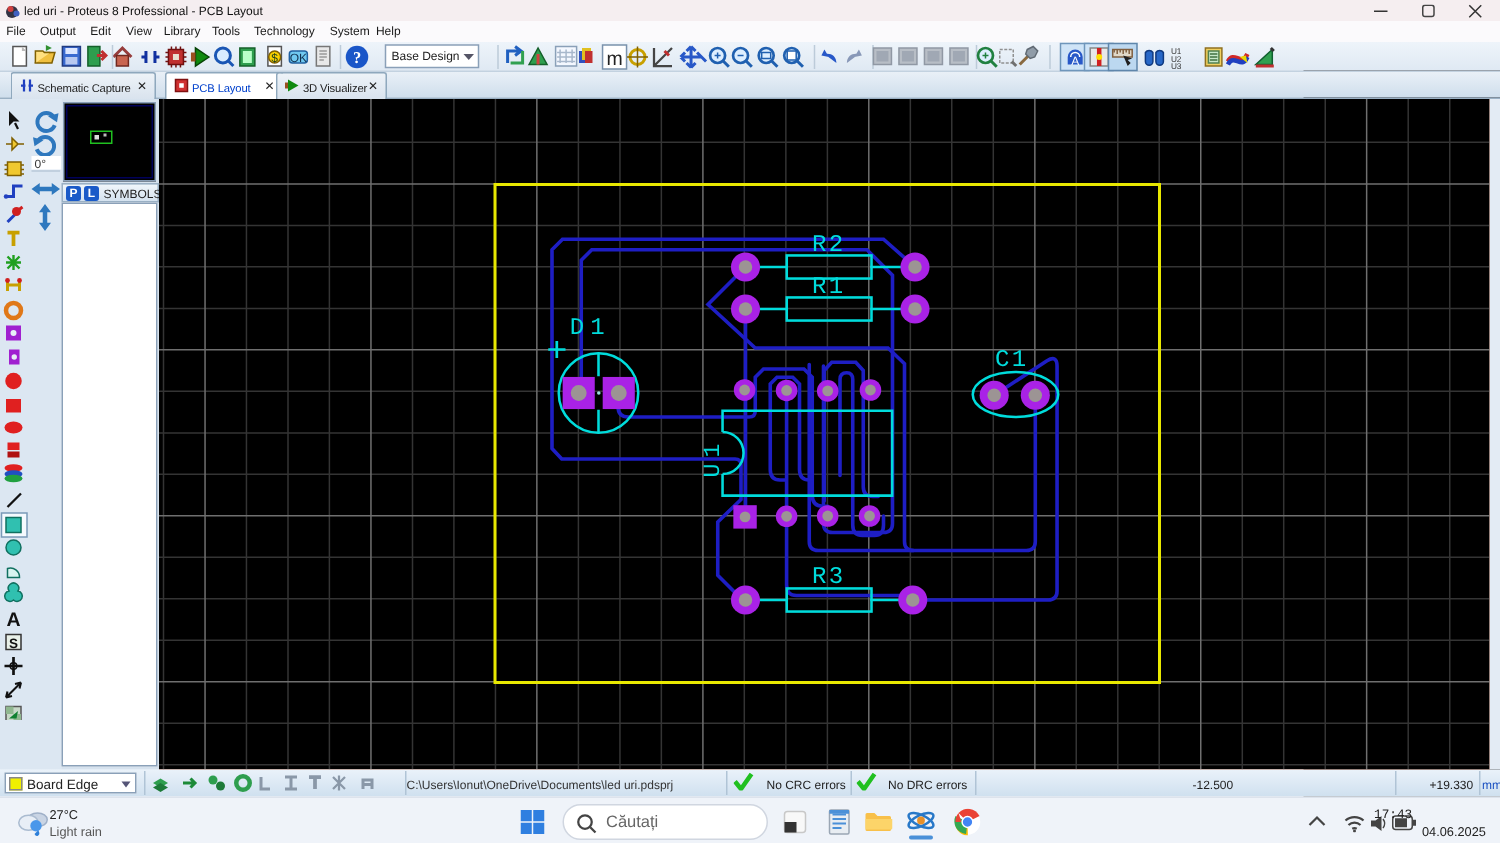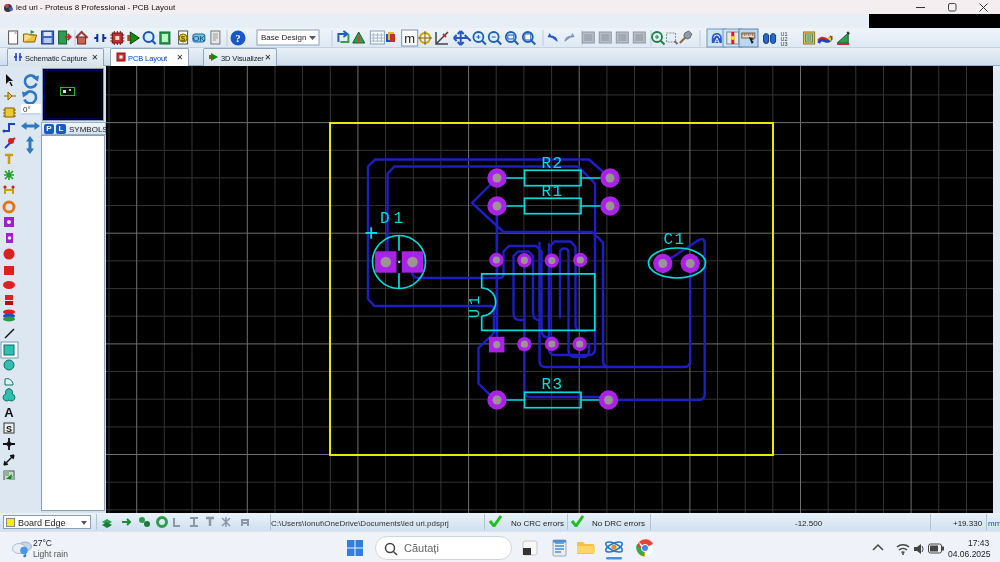--- a/index.html
+++ b/index.html
@@ -33,20 +33,31 @@
     <svg style="position:absolute;left:916px;top:0;" width="10" height="14">
         <path d="M0 7.5h9" stroke="#333"></path>
       </svg>
     <svg style="position:absolute;left:948px;top:3px;" width="9" height="9">
         <rect x="0.5" y="0.5" width="7.5" height="7.5" rx="1.5" fill="none" stroke="#444"></rect>
       </svg>
     <svg style="position:absolute;left:979px;top:3px;" width="9" height="9">
         <path d="M0.5 0.5l8 8m0-8l-8 8" stroke="#333"></path>
       </svg>
   </div>
+  <div id="menubar">
+      <span class="mi" style="left:4.2px;">File</span>
+      <span class="mi" style="left:26.6px;">Output</span>
+      <span class="mi" style="left:60.2px;">Edit</span>
+      <span class="mi" style="left:84px;">View</span>
+      <span class="mi" style="left:109.2px;">Library</span>
+      <span class="mi" style="left:141.4px;">Tools</span>
+      <span class="mi" style="left:169.4px;">Technology</span>
+      <span class="mi" style="left:219.8px;">System</span>
+      <span class="mi" style="left:250.6px;">Help</span>
+    </div>
   <div id="toolbar"><svg width="1000" height="20">
         <g transform="translate(5.6,2)">
           <rect x="3" y="1" width="9" height="13" fill="#fff" stroke="#555"></rect>
           <path d="M9 1l3 3h-3z" fill="#bbb"></path>
         </g>
         <g transform="translate(22.6,2)">
           <path d="M1 12l2-7h11l-2 7z" fill="#f0c040" stroke="#806000"></path>
           <path d="M1 12V4h5l1 1h4" fill="#ffe080" stroke="#806000"></path>
           <path d="M8 0l4 2-4 2" fill="#309030"></path>
         </g>
@@ -251,21 +262,21 @@
         <span class="tabx" style="position:absolute;right:5px;top:4px;font-size:8px;">✕</span>
       </div>
       <div class="tab" style="left:110px;width:79px;background:#ffffff;">
         <span style="position:absolute;left:4px;top:2px;width:12px;height:12px;"><svg width="12" height="12">
             <rect x="2" y="2" width="8" height="8" fill="#d03030" stroke="#801010"></rect>
             <rect x="4.5" y="4.5" width="3" height="3" fill="#fff"></rect>
           </svg></span>
         <span style="position:absolute;left:17px;top:4.5px;color:#0040cc;white-space:nowrap;">PCB Layout</span>
         <span class="tabx" style="position:absolute;right:5px;top:4px;font-size:8px;">✕</span>
       </div>
-      <div class="tab" style="left:203px;width:74px;background:linear-gradient(#eef3f8,#d9e3ee);">
+      <div class="tab" style="left:184px;width:74px;background:linear-gradient(#eef3f8,#d9e3ee);">
         <span style="position:absolute;left:4px;top:2px;width:12px;height:12px;"><svg width="12" height="12">
             <path d="M10 6L3 2v8z" fill="#108a10"></path>
             <path d="M3 4H1v4h2" fill="#9a5020"></path>
           </svg></span>
         <span style="position:absolute;left:17px;top:4.5px;color:#222;white-space:nowrap;">3D Visualizer</span>
         <span class="tabx" style="position:absolute;right:5px;top:4px;font-size:8px;">✕</span>
       </div>
     </div>
   <div id="lefticons"><svg width="20" height="414">
         <g transform="translate(2,7)">
@@ -568,16 +579,16 @@
       </svg>
       <svg style="position:absolute;left:913px;top:11px;" width="13" height="12">
         <path d="M1 4v4h3l4 3V1L4 4z" fill="#444"></path>
         <path d="M9 3a5 5 0 0 1 0 6" stroke="#444" fill="none"></path>
       </svg>
       <svg style="position:absolute;left:928px;top:11px;" width="16" height="11">
         <rect x="0.5" y="1" width="13" height="9" rx="2" fill="none" stroke="#444"></rect>
         <rect x="14" y="3.5" width="2" height="4" fill="#444"></rect>
         <rect x="2" y="2.5" width="8" height="6" fill="#444"></rect>
       </svg>
-      <span style="position:absolute;left:968px;top:6px;font-size:8.5px;color:#222;">17:43</span>
+      <span style="position:absolute;left:916px;top:6px;font-size:8.5px;color:#222;font-family:Liberation Mono, monospace;">17:43</span>
       <span style="position:absolute;left:948px;top:16.5px;font-size:8.5px;color:#222;">04.06.2025</span>
     </div>
 </div>
 
 </body></html>

